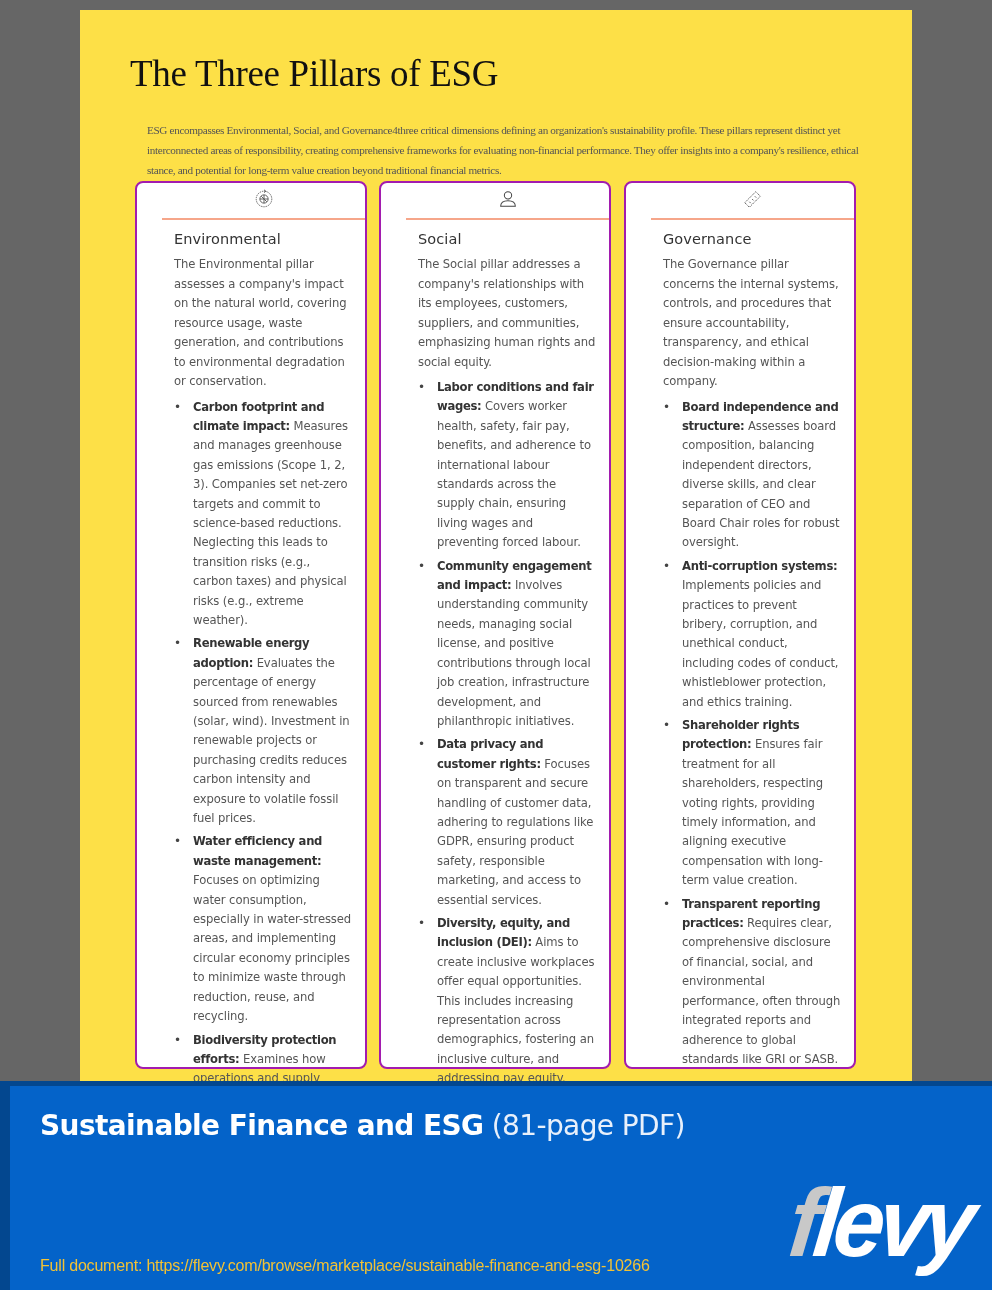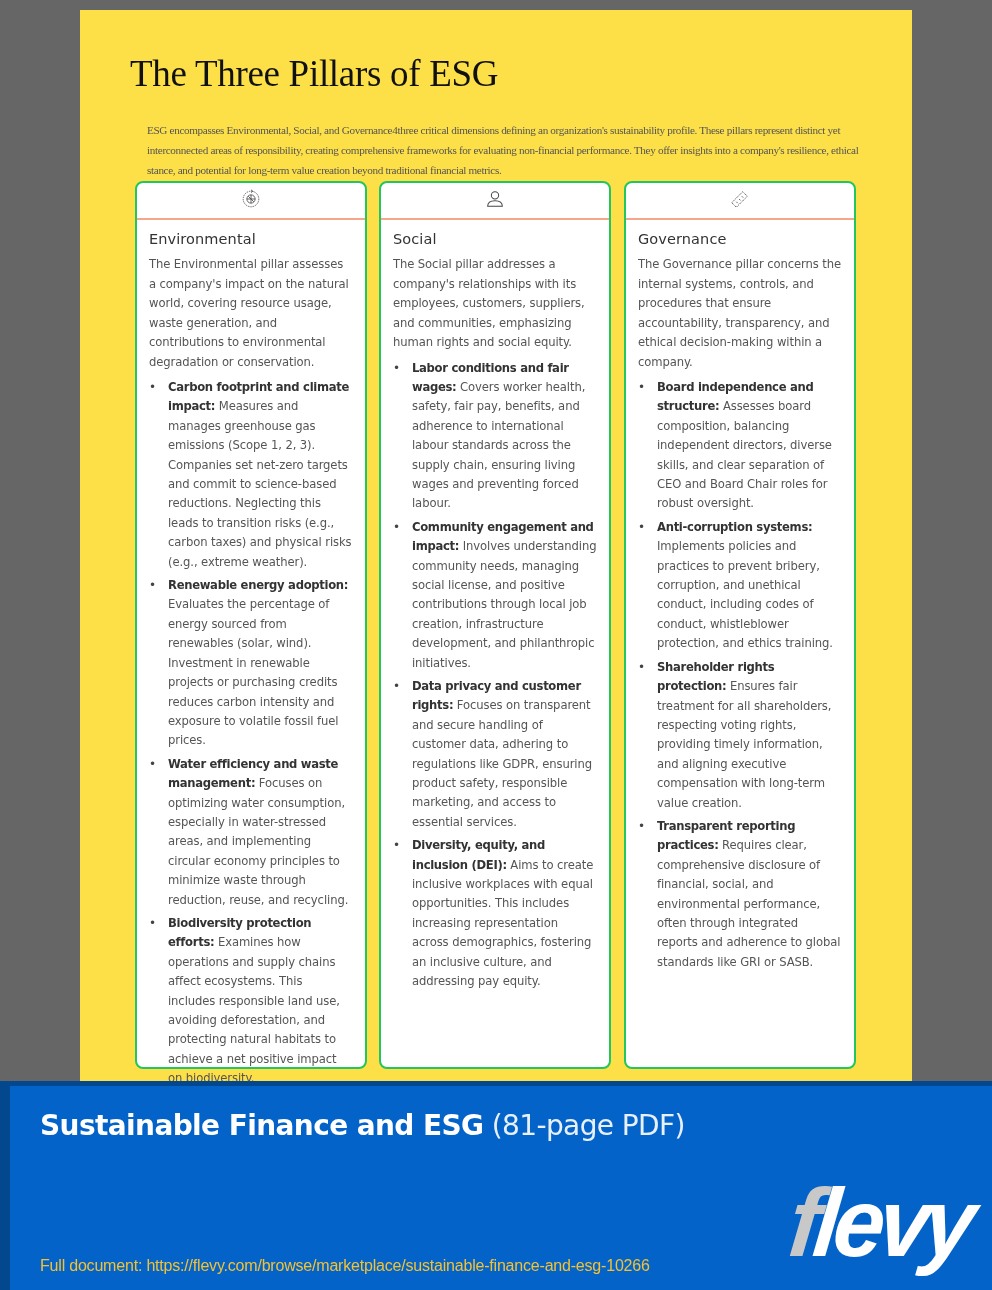--- a/index.html
+++ b/index.html
@@ -25,22 +25,23 @@
       font-size: 11.2px; line-height: 20px; color: #555555;
       letter-spacing: -0.35px;
       margin-left: 12px;
     }
     .cards {
       position: absolute; left: 55px; top: 171px;
       width: 722px; height: 888px;
     }
     .card {
       position: absolute; top: 0; width: 232px; height: 888px;
-      border: 2px solid #22c55e; border-radius: 8px;
+      border: 2px solid #a21caf; border-radius: 8px;
       background: #ffffff;
+      padding-left: 25px;
     }
     .card.c0 { left: 0; }
     .card.c1 { left: 244px; }
     .card.c2 { left: 489px; }
     .card-head {
       height: 37px; border-bottom: 2px solid #f6a68a;
       display: flex; align-items: center; justify-content: center;
     }
     .card-head svg { width: 22px; height: 22px; }
     .card-body { padding: 11px 12px 0 12px; }
@@ -147,21 +148,21 @@
           </svg>
         </span>
       </div>
       <div class="card-body">
         <div class="card-title">Social</div>
         <p class="card-desc">The Social pillar addresses a company's relationships with its employees, customers, suppliers, and communities, emphasizing human rights and social equity.</p>
         <ul class="bullets">
           <li><b>Labor conditions and fair wages:</b><span> Covers worker health, safety, fair pay, benefits, and adherence to international labour standards across the supply chain, ensuring living wages and preventing forced labour.</span></li>
           <li><b>Community engagement and impact:</b><span> Involves understanding community needs, managing social license, and positive contributions through local job creation, infrastructure development, and philanthropic initiatives.</span></li>
           <li><b>Data privacy and customer rights:</b><span> Focuses on transparent and secure handling of customer data, adhering to regulations like GDPR, ensuring product safety, responsible marketing, and access to essential services.</span></li>
-          <li><b>Diversity, equity, and inclusion (DEI):</b><span> Aims to create inclusive workplaces with equal opportunities. This includes increasing representation across demographics, fostering an inclusive culture, and addressing pay equity.</span></li>
+          <li><b>Diversity, equity, and inclusion (DEI):</b><span> Aims to create inclusive workplaces offer equal opportunities. This includes increasing representation across demographics, fostering an inclusive culture, and addressing pay equity.</span></li>
         </ul>
       </div>
     </div>
 
     <div class="card c2">
       <div class="card-head">
         <span>
           <svg viewBox="0 0 24 24" fill="none" stroke="#555" stroke-width="1" stroke-dasharray="1.5 0.8">
             <path d="M3 16L15 4l5 5L8 21z"></path>
             <path d="M8 15l1.5 1.5M11 12l1.5 1.5M14 9l1.5 1.5" stroke-dasharray="none"></path>

